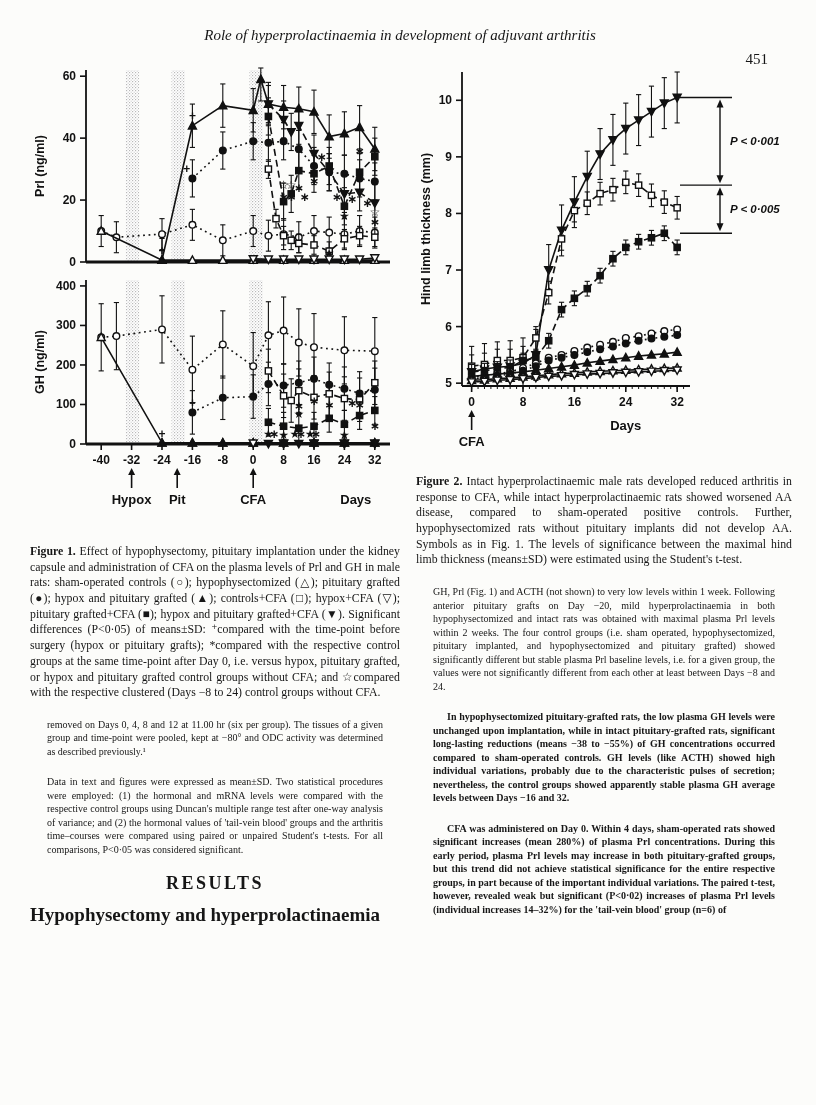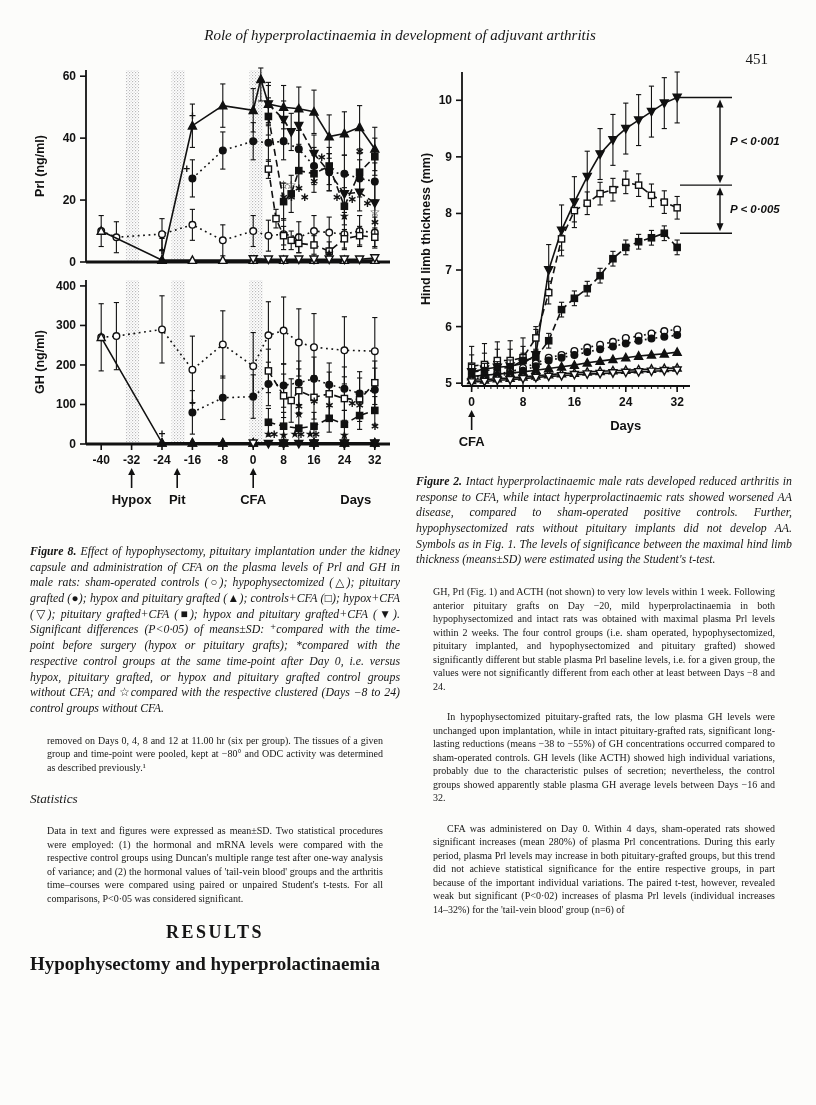--- a/index.html
+++ b/index.html
@@ -5,24 +5,24 @@
   html,body{margin:0;padding:0;background:#e8e8e4;}
   .page{position:relative;width:816px;height:1105px;background:#fcfcfa;overflow:hidden;
         font-family:"Liberation Serif","DejaVu Serif","DejaVu Sans",serif;color:#161616;}
   .running-title{position:absolute;top:27px;left:110px;width:580px;text-align:center;
         font-style:italic;font-size:15px;}
   .page-number{position:absolute;top:27px;right:48px;font-size:15px;margin-top:24px;}
   .col{position:absolute;top:60px;}
   .col-left{left:30px;width:370px;}
   .col-right{left:416px;width:376px;}
   .fig{margin:0 0 12px 0;}
-  .caption{font-size:11.8px;line-height:1.33;text-align:justify;margin-top:8px;font-style:italic;}
+  .caption{font-size:11.8px;line-height:1.33;text-align:justify;margin-top:8px;}
   .capbold{font-weight:bold;}
   .body{font-size:10px;line-height:1.35;text-align:justify;margin:17px;}
-  .indent{text-indent:1.4em;}
+  .indent{text-indent:1.4em;font-weight:bold;}
   .stats-heading{font-style:italic;font-weight:normal;font-size:13.2px;margin:13px 0 2px 0;}
   .results-heading{text-align:center;font-size:18px;font-weight:bold;letter-spacing:2.5px;margin:16px 0 10px 0;}
   .sub-heading{font-size:19px;font-weight:bold;margin:4px 0 3px 0;}
   
   .tick{font:600 12px "Liberation Sans","DejaVu Sans",sans-serif;fill:#111;}
   .axlab{font:600 12.5px "Liberation Sans","DejaVu Sans",sans-serif;fill:#111;}
   .arrlab{font:700 13px "Liberation Sans","DejaVu Sans",sans-serif;fill:#111;}
   .sig{font:700 12px "Liberation Sans","DejaVu Sans",sans-serif;fill:#111;}
   .plab{font:600 11.5px "Liberation Sans","DejaVu Sans",sans-serif;font-style:italic;fill:#111;}
 </style>
@@ -629,26 +629,25 @@
             <text x="101.6" y="228" text-anchor="middle" class="arrlab">Hypox</text>
             <line x1="147.2" y1="212" x2="147.2" y2="198" stroke="#111" stroke-width="1.6"></line>
             <polygon points="143.7,199 150.7,199 147.2,192" fill="#111"></polygon>
             <text x="147.2" y="228" text-anchor="middle" class="arrlab">Pit</text>
             <line x1="223.20000000000002" y1="212" x2="223.20000000000002" y2="198" stroke="#111" stroke-width="1.6"></line>
             <polygon points="219.70000000000002,199 226.70000000000002,199 223.20000000000002,192" fill="#111"></polygon>
             <text x="223.20000000000002" y="228" text-anchor="middle" class="arrlab">CFA</text>
             <text x="325.8" y="228" text-anchor="middle" class="arrlab">Days</text>
           </svg></div>
       <figcaption class="caption">
-        <span class="capbold">Figure 8.</span>
+        <span class="capbold">Figure 1.</span>
         <span>Effect of hypophysectomy, pituitary implantation under the kidney capsule and administration of CFA on the plasma levels of Prl and GH in male rats: sham-operated controls (○); hypophysectomized (△); pituitary grafted (●); hypox and pituitary grafted (▲); controls+CFA (□); hypox+CFA (▽); pituitary grafted+CFA (■); hypox and pituitary grafted+CFA (▼). Significant differences (P&lt;0·05) of means±SD: ⁺compared with the time-point before surgery (hypox or pituitary grafts); *compared with the respective control groups at the same time-point after Day 0, i.e. versus hypox, pituitary grafted, or hypox and pituitary grafted control groups without CFA; and ☆compared with the respective clustered (Days −8 to 24) control groups without CFA.</span>
       </figcaption>
     </figure>
     <p class="body">removed on Days 0, 4, 8 and 12 at 11.00 hr (six per group). The tissues of a given group and time-point were pooled, kept at −80° and ODC activity was determined as described previously.¹</p>
-    <h4 class="stats-heading">Statistics</h4>
     <p class="body">Data in text and figures were expressed as mean±SD. Two statistical procedures were employed: (1) the hormonal and mRNA levels were compared with the respective control groups using Duncan's multiple range test after one-way analysis of variance; and (2) the hormonal values of 'tail-vein blood' groups and the arthritis time–courses were compared using paired or unpaired Student's t-tests. For all comparisons, P&lt;0·05 was considered significant.</p>
     <h3 class="results-heading">RESULTS</h3>
     <h4 class="sub-heading">Hypophysectomy and hyperprolactinaemia</h4>
   </div>
 
   <div class="col col-right">
     <figure class="fig">
       <div><svg viewBox="0 0 376 402" width="376" height="402">
             <defs>
               <pattern id="fig2-st" width="3" height="3" patternUnits="userSpaceOnUse">

